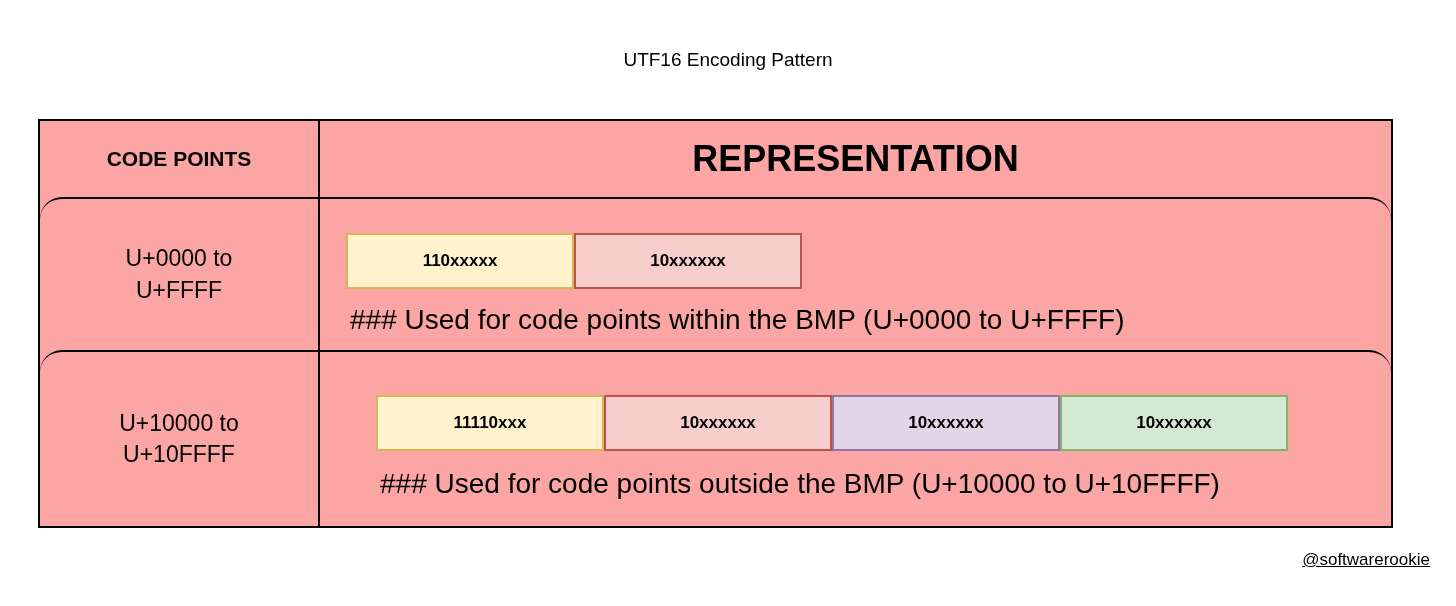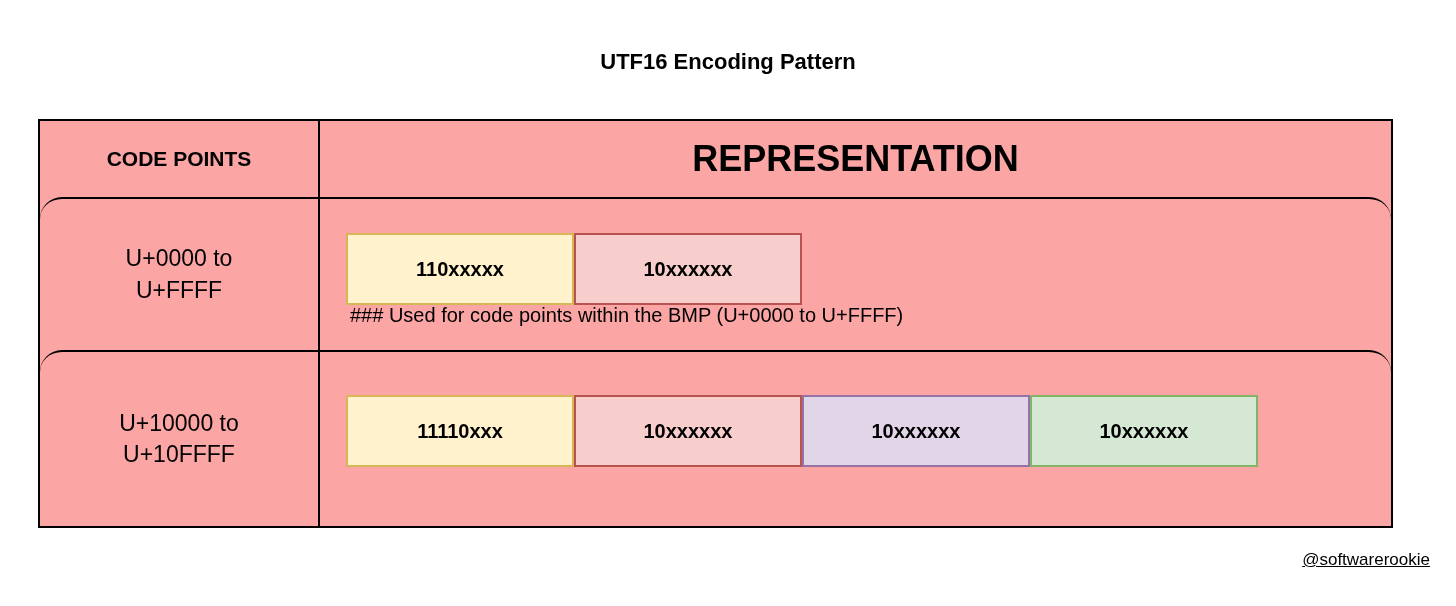--- a/index.html
+++ b/index.html
@@ -7,21 +7,21 @@
     width:1456px; height:606px;
     background:#ffffff;
     font-family:"Liberation Sans", sans-serif;
     color:#000;
     position:relative;
     overflow:hidden;
   }
   .title {
     position:absolute; top:49px; left:0; width:100%;
     text-align:center;
-    font-size:22px; font-weight:bold;
+    font-size:19px; font-weight:normal;
   }
   .enc-table {
     position:absolute; left:38px; top:119px; width:1355px;
     border:2px solid #000;
     box-sizing:border-box;
     background:#fca5a5;
   }
   .t-row { display:flex; box-sizing:border-box; }
   .t-row + .t-row { border-top:2px solid #000;border-radius:22px; }
   .cell-code {
@@ -33,35 +33,35 @@
     text-align:center;
   }
   .cell-rep { flex:1; position:relative; box-sizing:border-box; }
   .header-row { height:76px; }
   .header-row .cell-code { font-size:21px; font-weight:bold; }
   .header-row .cell-rep {
     display:flex; align-items:center; justify-content:center;
     font-size:36px; font-weight:bold;
   }
   .data-row-1 { height:153px; }
-  .data-row-2 { height:176px; }
+  .data-row-2 { height:176px;gap:30px; }
   .code-range { font-size:23px; line-height:1.35; }
   .boxes-row { position:absolute; left:26px; display:flex; }
   .data-row-1 .boxes-row { top:34px; }
   .data-row-2 .boxes-row { top:43px; }
   .bitbox {
-    width:228px; height:72px;
+    width:228px; height:56px;
     box-sizing:border-box;
     border:2px solid #999;
     display:flex; align-items:center; justify-content:center;
-    font-size:20px; font-weight:bold;
+    font-size:17px; font-weight:bold;
   }
   .caption {
     position:absolute; left:30px;
-    font-size:20px; white-space:nowrap;
+    font-size:28px; white-space:nowrap;
   }
   .data-row-1 .caption { top:105px; }
   .data-row-2 .caption { top:116px; }
   .credit {
     position:absolute; right:26px; top:550px;
     font-size:17px;
     text-decoration:underline;
   }
 </style>
 </head>
@@ -95,18 +95,19 @@
       <span class="code-range">U+10000 to</span>
       <span class="code-range">U+10FFFF</span>
     </div>
     <div class="cell-rep">
       <div class="boxes-row">
         <div class="bitbox" style="background-color: rgb(255, 242, 204); border-color: rgb(214, 182, 86);">11110xxx</div>
         <div class="bitbox" style="background-color: rgb(248, 206, 204); border-color: rgb(184, 84, 80);">10xxxxxx</div>
         <div class="bitbox" style="background-color: rgb(225, 213, 231); border-color: rgb(150, 115, 166);">10xxxxxx</div>
         <div class="bitbox" style="background-color: rgb(213, 232, 212); border-color: rgb(130, 179, 102);">10xxxxxx</div>
       </div>
+      <div class="caption">### Used for code points outside the BMP (U+10000 to U+10FFFF)</div>
     </div>
   </div>
 
 </div>
 
 <div class="credit">@softwarerookie</div>
 
 </body></html>

